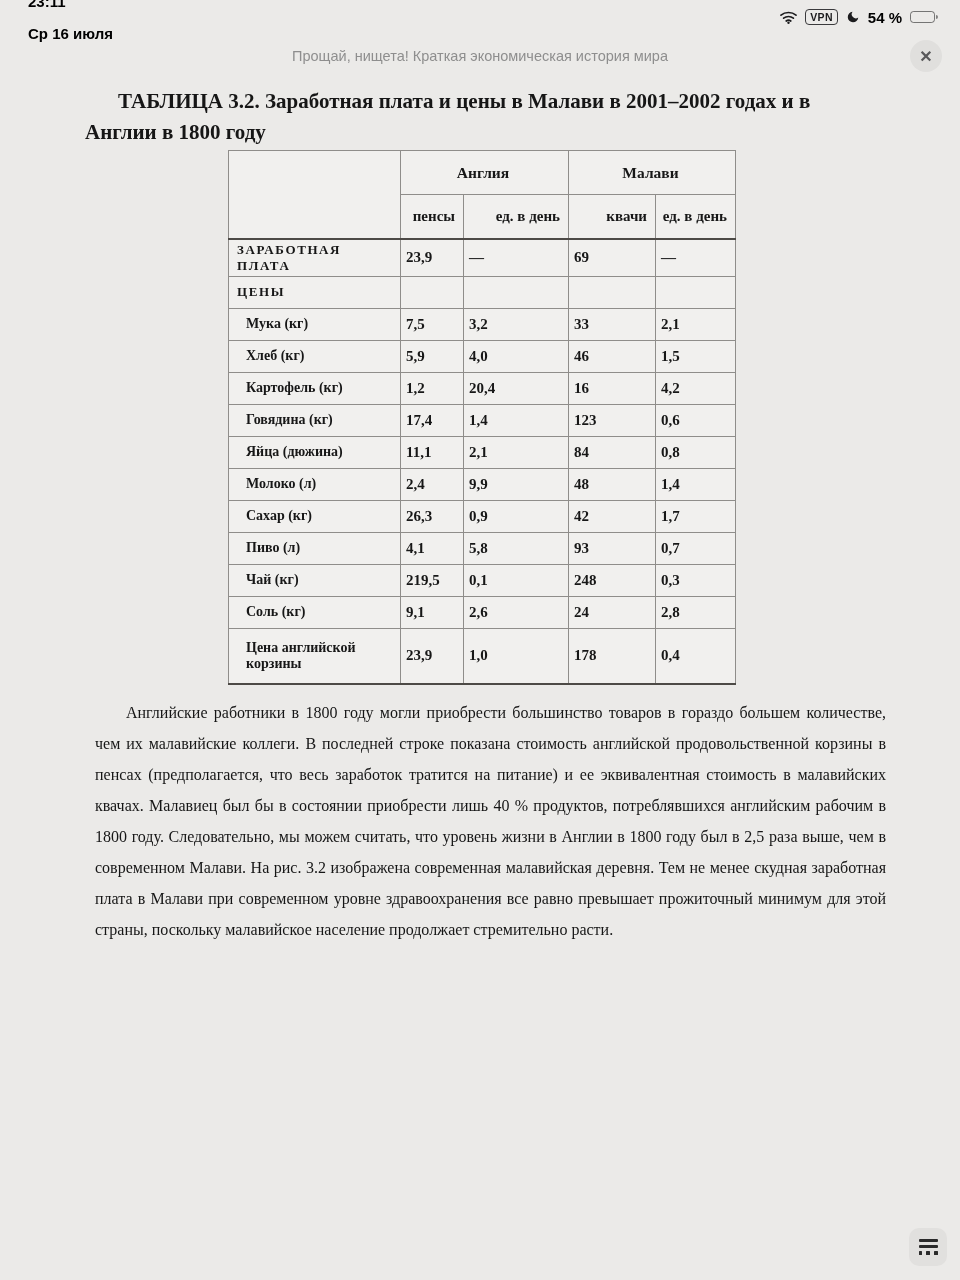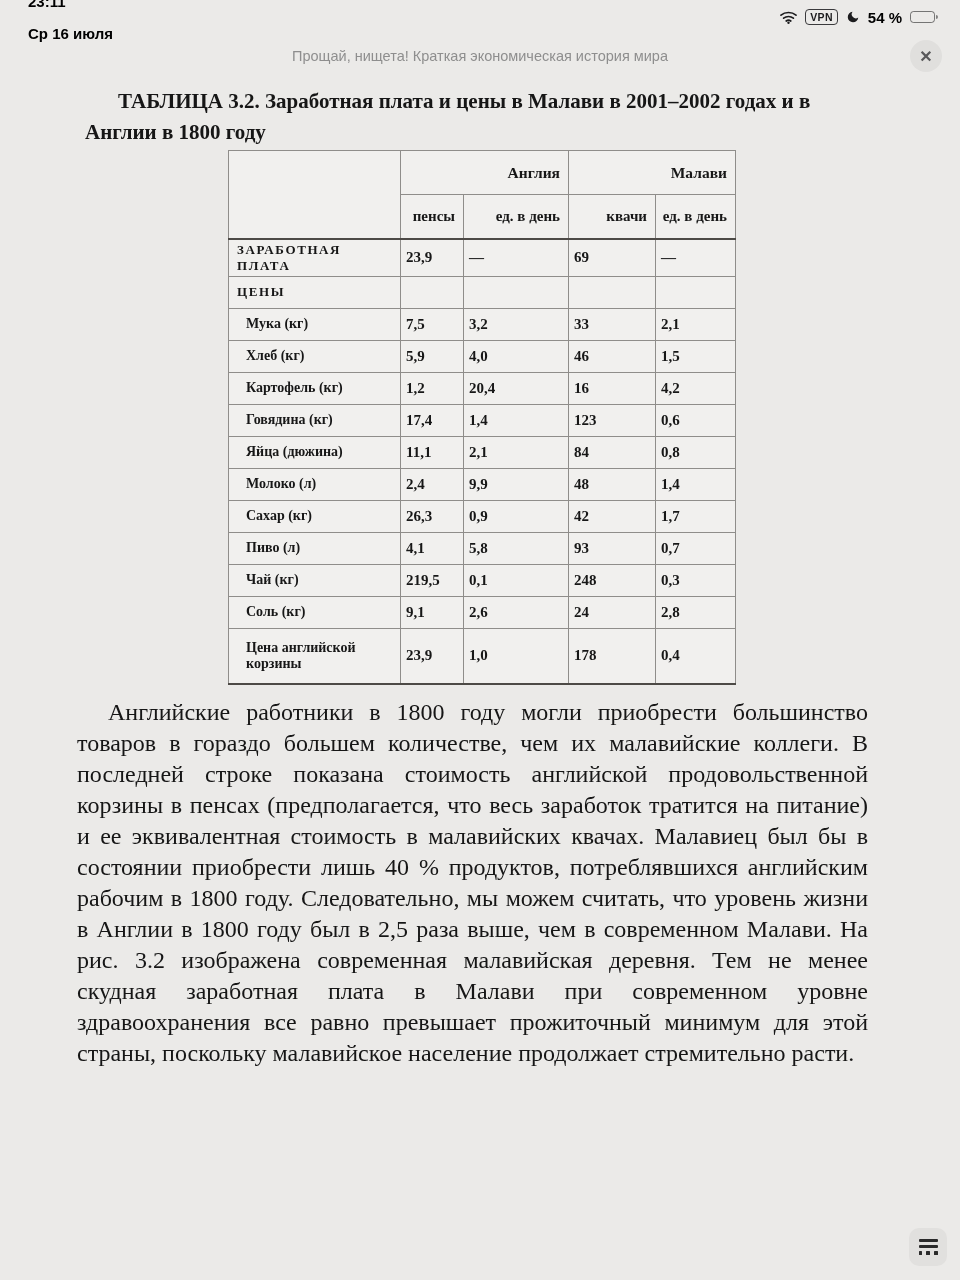--- a/index.html
+++ b/index.html
@@ -76,42 +76,42 @@
   .price-table col.c-kwacha { width:87px; }
   .price-table col.c-units2 { width:80px; }
 
   .price-table th, .price-table td {
     border:1px solid #8f8d8a;
     padding:2px 10px 2px 5px;
     vertical-align:middle;
     font-weight:700;
   }
   .price-table thead th { text-align:right; }
-  .price-table thead tr.group-row th { height:44px; font-size:15.5px; padding-right:8px; }
+  .price-table thead tr.group-row th { height:44px; font-size:15.5px; padding-right:8px;text-align:center; }
   .price-table thead tr.sub-row th { height:44px; font-size:15px; padding-right:8px; }
   .price-table thead th.corner-cell { border-bottom:2px solid #4d4a46; }
   .price-table thead tr.sub-row th { border-bottom:2px solid #4d4a46; }
 
   .price-table tbody tr { height:32px; }
   .price-table tbody tr.tall-row { height:56px; }
   .price-table td.row-label {
     text-align:left; font-size:14px; padding-left:4px;
   }
   .price-table tr.section-row td.row-label {
     font-size:13px; letter-spacing:1.6px; padding-left:8px;
   }
   .price-table tr.item-row td.row-label { padding-left:17px; }
   .price-table td.num { text-align:left; font-size:15px; }
   .price-table { border-top:1px solid #5d5a56; }
   .price-table tbody tr:last-child td { border-bottom:2px solid #4d4a46; }
 
   .body-paragraph {
-    position:absolute; left:77px; top:697px; width:791px;
+    position:absolute; left:95px; top:697px; width:791px;
     font-family:"Liberation Serif", serif;
-    font-size:24px; line-height:31px; color:#161616;
+    font-size:16px; line-height:31px; color:#161616;
     text-align:justify; text-indent:31px;
   }
 
   
   .page-indicator {
     position:absolute; left:0; right:0; top:1240px;
     text-align:left; font-size:13.5px; color:#a16207;margin-top:45px;
   }
   .reader-menu-button {
     position:absolute; right:13px; top:1228px;

